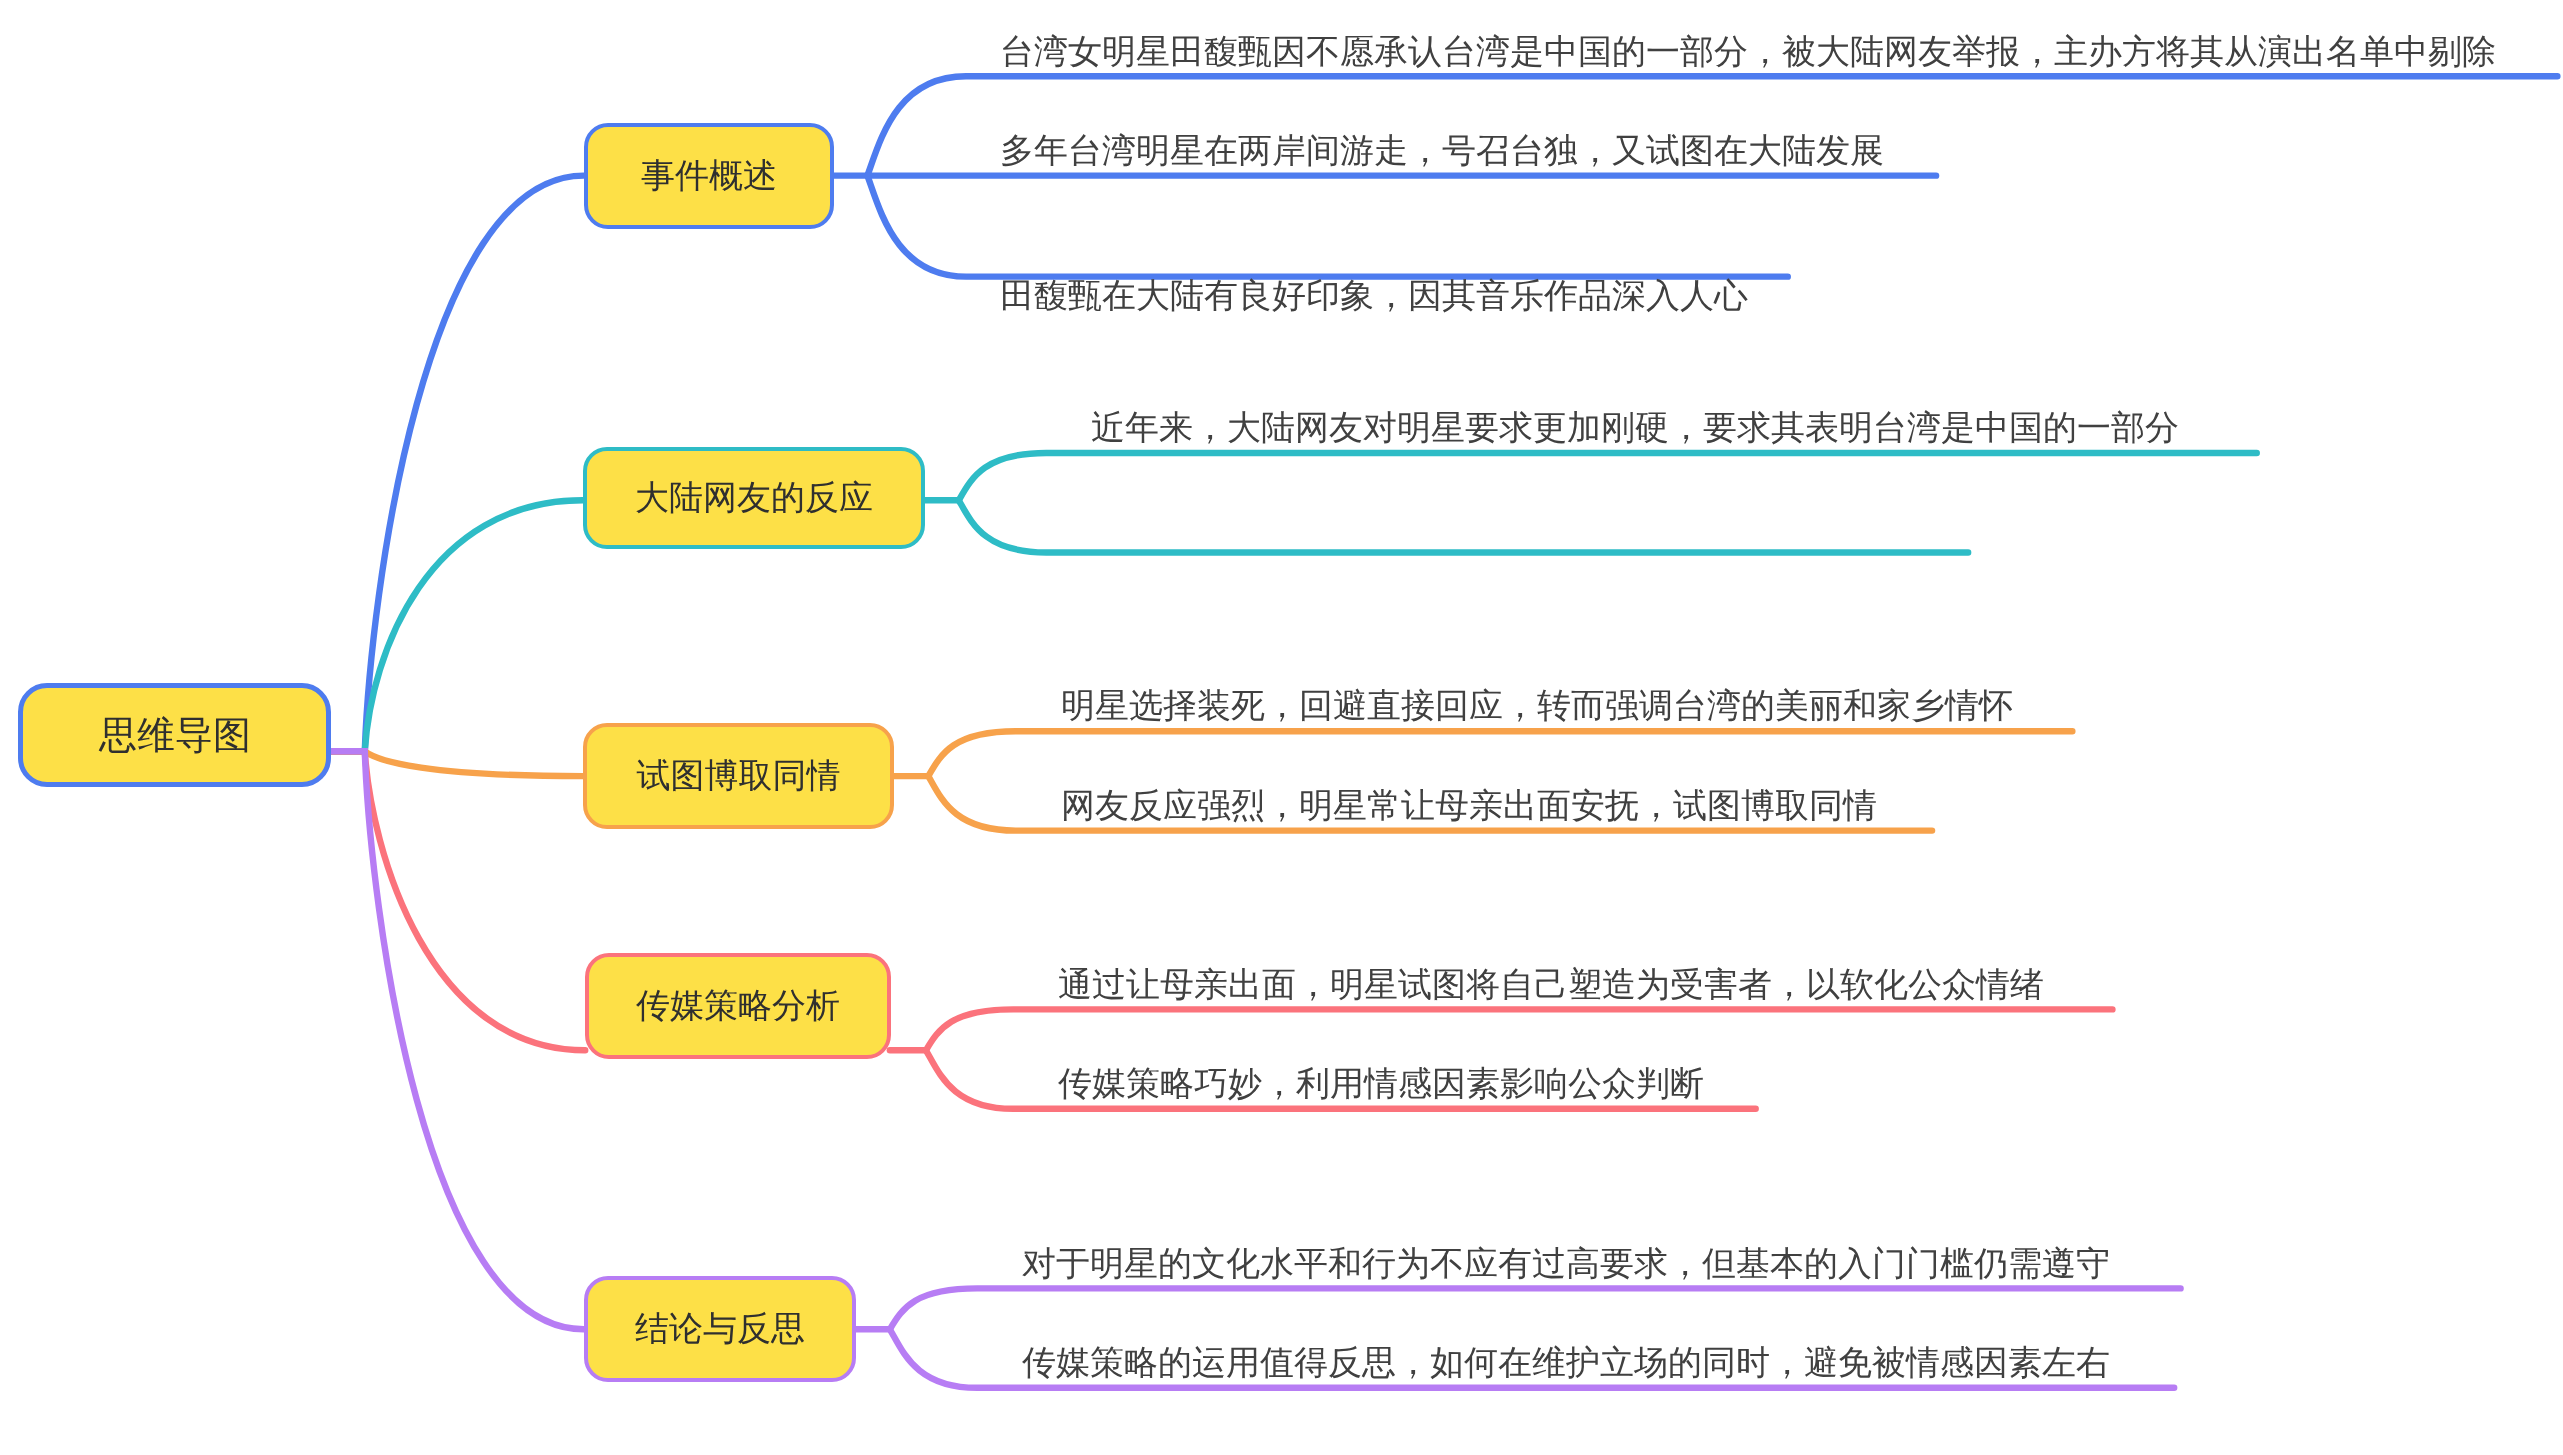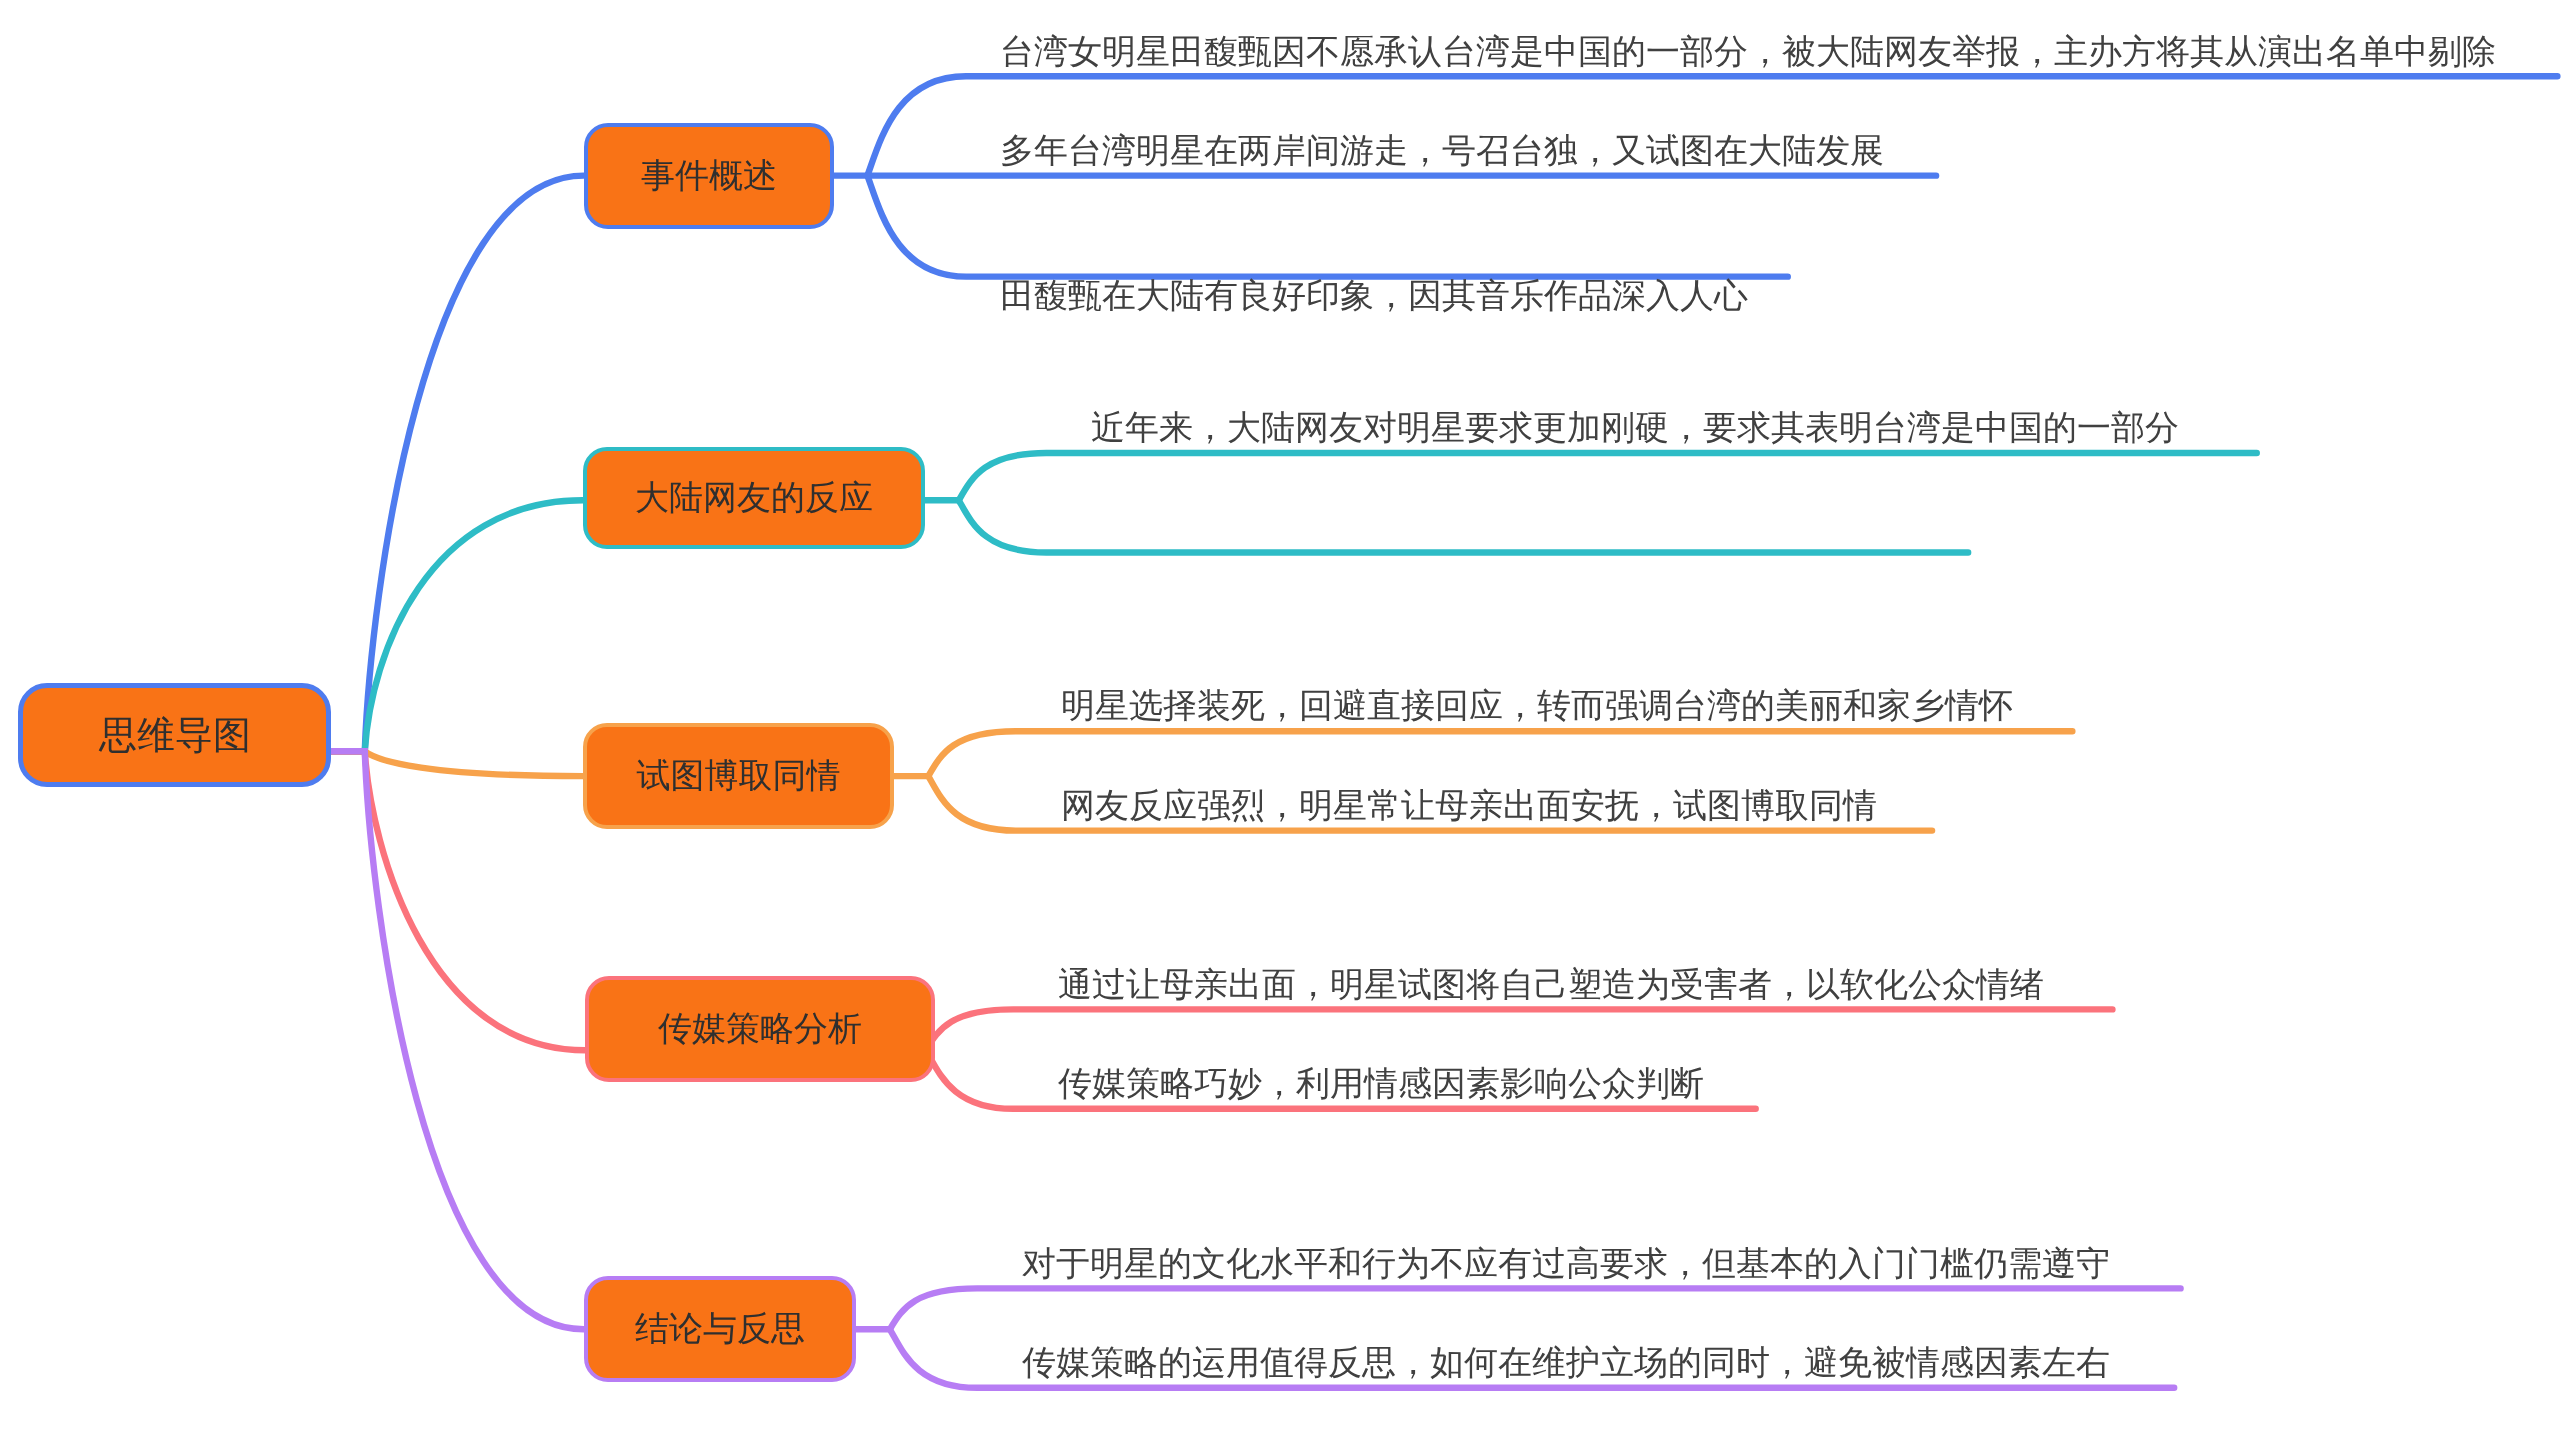--- a/index.html
+++ b/index.html
@@ -6,21 +6,21 @@
   #canvas{
     position:relative;
     width:2563px;height:1456px;
     background:#ffffff;
     font-family:"Liberation Sans","DejaVu Sans",sans-serif;
     overflow:hidden;
   }
   #edges{position:absolute;left:0;top:0;width:2563px;height:1456px;}
   #edges path{fill:none;stroke-width:8;stroke-linecap:round;}
   .node{
-    position:absolute;box-sizing:border-box;background:#f97316;
+    position:absolute;box-sizing:border-box;background:#fde047;
     display:flex;align-items:center;justify-content:center;
     color:#2f2f2f;white-space:nowrap;z-index:2;
   }
   .root{
     border:5.6px solid #4e7cef;border-radius:29px;
     font-size:38px;
   }
   .branch{border:4.8px solid;border-radius:24px;font-size:34px;}
   .b-blue{border-color:#4e7cef;}
   .b-teal{border-color:#2ebcc6;}
@@ -70,21 +70,21 @@
     <path class="s-purple" d="M1065,1658 H1110"></path>
     <path class="s-purple" d="M1110,1658 C1126,1631 1142,1607 1219,1607 H2720"></path>
     <path class="s-purple" d="M1110,1658 C1126,1685 1142,1731 1219,1731 H2712"></path>
   </svg>
 
   <div class="node root" style="left:18.4px;top:683px;width:313px;height:104px;">思维导图</div>
 
   <div class="node branch b-blue" style="left:584px;top:123px;width:250px;height:106px;">事件概述</div>
   <div class="node branch b-teal" style="left:583px;top:447px;width:342px;height:102px;">大陆网友的反应</div>
   <div class="node branch b-orange" style="left:583px;top:723px;width:311px;height:106px;">试图博取同情</div>
-  <div class="node branch b-red" style="left:585px;top:976px;width:350px;height:106px;">传媒策略分析</div>
+  <div class="node branch b-red" style="left:585px;top:953px;width:306px;height:106px;">传媒策略分析</div>
   <div class="node branch b-purple" style="left:584px;top:1276px;width:272px;height:106px;">结论与反思</div>
 
   <div class="leaf" style="left:1000px;top:26.5px;">台湾女明星田馥甄因不愿承认台湾是中国的一部分，被大陆网友举报，主办方将其从演出名单中剔除</div>
   <div class="leaf" style="left:1000px;top:126px;">多年台湾明星在两岸间游走，号召台独，又试图在大陆发展</div>
   <div class="leaf" style="left:1000px;top:227px;margin-top:44px;">田馥甄在大陆有良好印象，因其音乐作品深入人心</div>
 
   <div class="leaf" style="left:1091px;top:403px;">近年来，大陆网友对明星要求更加刚硬，要求其表明台湾是中国的一部分</div>
 
   <div class="leaf" style="left:1061px;top:681px;">明星选择装死，回避直接回应，转而强调台湾的美丽和家乡情怀</div>
   <div class="leaf" style="left:1061px;top:781px;">网友反应强烈，明星常让母亲出面安抚，试图博取同情</div>

